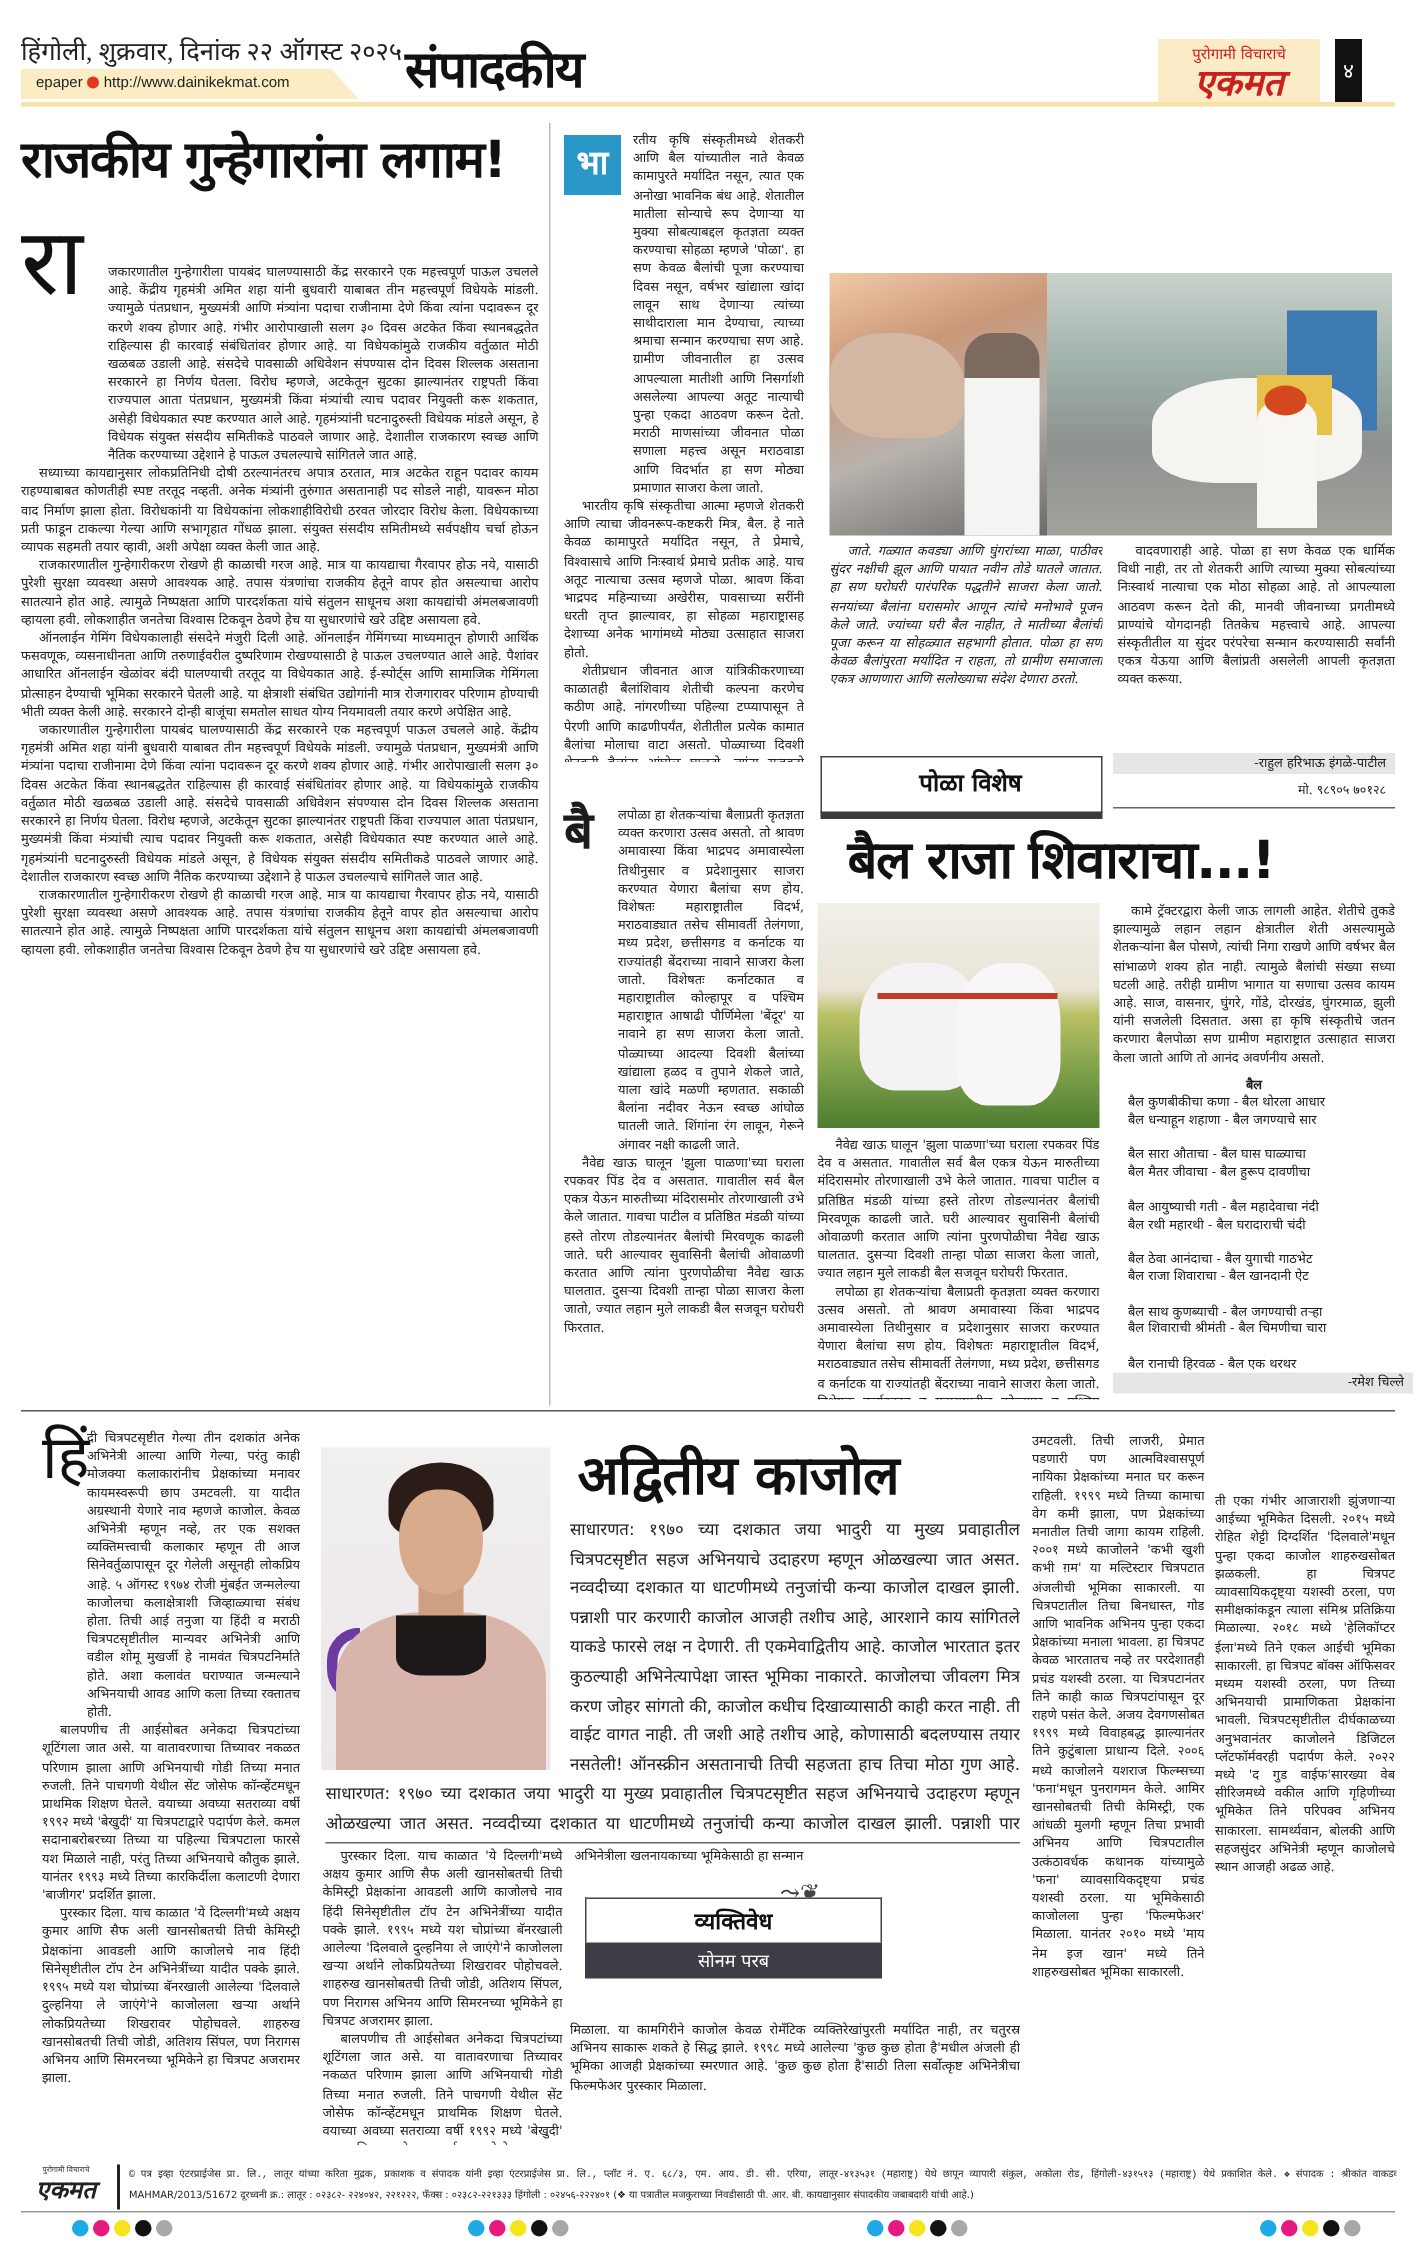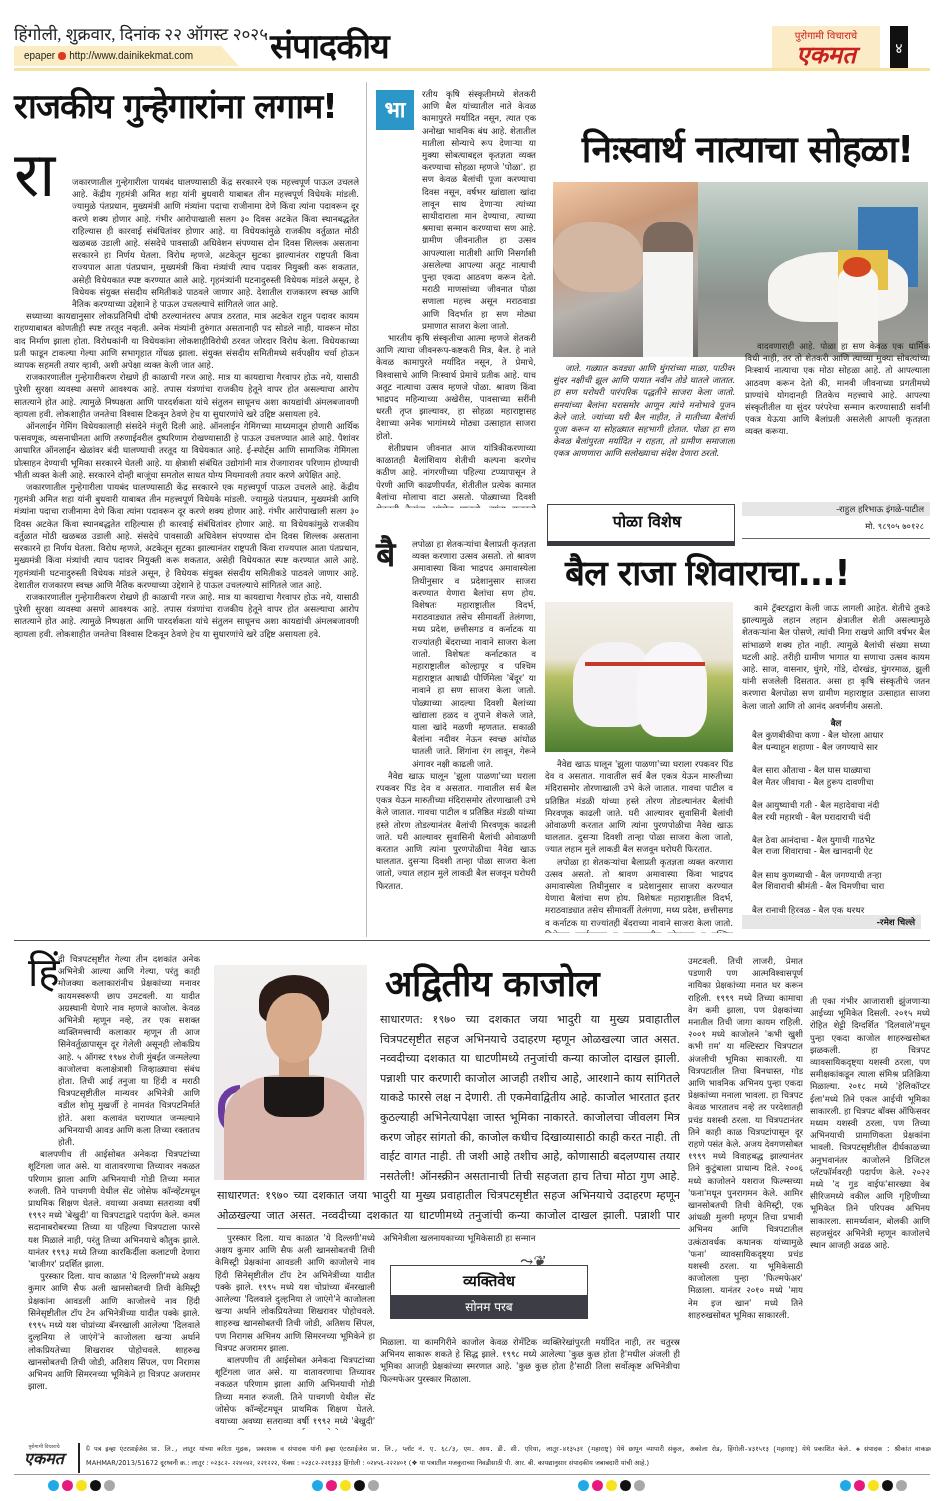--- a/index.html
+++ b/index.html
@@ -42,21 +42,21 @@
   .photo-a { left: 553px; top: 182px; width: 145px; height: 175px; background: linear-gradient(160deg, #f2c9a6 0%, #c99878 30%, #b8b2ad 60%, #6c6a68 100%); }
   .photo-a .man { position:absolute; left: 90px; top: 40px; width: 50px; height: 135px; background: linear-gradient(#7b6a5d 0 22%, #f4f4f2 22% 100%); border-radius: 18px 18px 0 0; }
   .photo-a .bull { position:absolute; left: 0; top: 40px; width: 90px; height: 70px; background: #d4b7a2; border-radius: 40% 50% 30% 40%; }
   .photo-b { left: 698px; top: 182px; width: 230px; height: 175px; background: linear-gradient(180deg, #c9d3cc 0%, #9fb1a9 35%, #8d928f 65%, #a3a19b 100%); }
   .photo-b .house { position:absolute; right: 10px; top: 25px; width: 60px; height: 80px; background: #3d7ab3; }
   .photo-b .bull2 { position:absolute; left: 70px; top: 70px; width: 140px; height: 70px; background: #f5f4f0; border-radius: 45% 40% 30% 30%; }
   .photo-b .drape { position:absolute; left: 140px; top: 68px; width: 50px; height: 40px; background: #e7c24a; }
   .photo-b .person { position:absolute; left: 140px; top: 85px; width: 40px; height: 85px; background: #f8f6f2; border-radius: 14px 14px 0 0; }
   .photo-b .turban { position:absolute; left: 145px; top: 75px; width: 28px; height: 20px; background: #d4471f; border-radius: 50%; }
   .pola-body2 { left: 553px; top: 362px; width: 182px; height: 135px; font-style: italic; }
-  .pola-body3 { left: 745px; top: 340px; width: 185px; height: 135px; }
+  .pola-body3 { left: 745px; top: 362px; width: 185px; height: 135px; }
   .byline-1 { left: 742px; top: 502px; width: 188px; height: 14px; background: #e6e6e6; font-size: 8.6px; line-height: 14px; text-align: right; padding-right: 6px; }
   .byline-1-phone { left: 742px; top: 520px; width: 188px; font-size: 8.4px; text-align: right; padding-right: 6px; }
   .byline-1-rule { left: 742px; top: 538px; width: 188px; height: 1px; background: #666; }
 
   .badge-box { left: 547px; top: 504px; width: 188px; height: 38px; border: 1px solid #444; border-bottom: none; background: #fff; text-align: center; padding-left: 12px; }
   .badge-box .label { font-family: "DejaVu Sans", sans-serif; font-size: 16px; line-height: 34px; font-weight: bold; color: #111; }
   .badge-bar { left: 547px; top: 541px; width: 188px; height: 5px; background: #3a3a40; }
 
   
   .bail-title { left: 565px; top: 548px; font-size: 35px; }
@@ -65,21 +65,21 @@
   .bail-body1 .first { padding-left: 36px; text-indent: 0; }
   .photo-c { left: 545px; top: 602px; width: 188px; height: 150px; background: linear-gradient(180deg, #f1efe9 0%, #e9e4d6 38%, #b9c063 50%, #7ea04a 75%, #4d7d2f 100%); overflow: hidden; }
   .photo-c .b1 { position:absolute; left: 28px; top: 40px; width: 80px; height: 85px; background: #f4f2f4; border-radius: 45% 40% 30% 30%; }
   .photo-c .b2 { position:absolute; left: 92px; top: 40px; width: 70px; height: 95px; background: #f8f6f8; border-radius: 45% 40% 30% 30%; }
   .photo-c .rope { position:absolute; left: 40px; top: 60px; width: 120px; height: 4px; background: #c23b2a; }
   .bail-body2 { left: 545px; top: 758px; width: 188px; height: 175px; }
   .bail-body3 { left: 742px; top: 602px; width: 188px; height: 110px; }
   .poem-title { left: 742px; top: 717px; width: 188px; text-align: center; font-weight: bold; font-size: 8.6px; }
   .poem { left: 752px; top: 730px; width: 178px; font-size: 8.6px; line-height: 11.7px; }
   .poem .stanza { margin-bottom: 11.5px; }
-  .byline-2 { left: 742px; top: 915px; width: 179px; height: 14px; background: #e6e6e6; font-size: 8.6px; line-height: 14px; text-align: right; padding-right: 6px; font-weight: bold; }
+  .byline-2 { left: 742px; top: 915px; width: 200px; height: 14px; background: #e6e6e6; font-size: 8.6px; line-height: 14px; text-align: right; padding-right: 6px; font-weight: normal; }
 
   
   .kj-dropcap { left: 28px; top: 950px; font-family: "DejaVu Sans", sans-serif; font-size: 40px; line-height: 44px; color: #111; }
   .kj-body1 { left: 28px; top: 953px; width: 172px; height: 475px; }
   .kj-body1 .first { padding-left: 30px; text-indent: 0; }
   .kj-photo { left: 214px; top: 965px; width: 153px; height: 215px; background: linear-gradient(180deg, #f2efef 0%, #ebe7ea 100%); overflow: hidden; }
   .kj-photo .hair { position:absolute; left: 45px; top: 10px; width: 70px; height: 50px; background: #2b1c17; border-radius: 50% 50% 30% 30%; }
   .kj-photo .face { position:absolute; left: 52px; top: 28px; width: 56px; height: 70px; background: #d8ab8c; border-radius: 45% 45% 50% 50%; }
   .kj-photo .neck { position:absolute; left: 65px; top: 92px; width: 30px; height: 25px; background: #cf9f82; }
   .kj-photo .saree { position:absolute; left: 10px; top: 110px; width: 140px; height: 110px; background: #d9b4aa; border-radius: 40% 40% 0 0; }
@@ -140,21 +140,20 @@
 <div class="abs ed-sep-v"></div>
 
 <div class="abs pola-dropbox">भा</div>
 <div class="abs col-text pola-body1">
   <p class="first">रतीय कृषि संस्कृतीमध्ये शेतकरी आणि बैल यांच्यातील नाते केवळ कामापुरते मर्यादित नसून, त्यात एक अनोखा भावनिक बंध आहे. शेतातील मातीला सोन्याचे रूप देणाऱ्या या मुक्या सोबत्याबद्दल कृतज्ञता व्यक्त करण्याचा सोहळा म्हणजे 'पोळा'. हा सण केवळ बैलांची पूजा करण्याचा दिवस नसून, वर्षभर खांद्याला खांदा लावून साथ देणाऱ्या त्यांच्या साथीदाराला मान देण्याचा, त्याच्या श्रमाचा सन्मान करण्याचा सण आहे. ग्रामीण जीवनातील हा उत्सव आपल्याला मातीशी आणि निसर्गाशी असलेल्या आपल्या अतूट नात्याची पुन्हा एकदा आठवण करून देतो. मराठी माणसांच्या जीवनात पोळा सणाला महत्त्व असून मराठवाडा आणि विदर्भात हा सण मोठ्या प्रमाणात साजरा केला जातो.</p>
   <p>भारतीय कृषि संस्कृतीचा आत्मा म्हणजे शेतकरी आणि त्याचा जीवनरूप-कष्टकरी मित्र, बैल. हे नाते केवळ कामापुरते मर्यादित नसून, ते प्रेमाचे, विश्वासाचे आणि निःस्वार्थ प्रेमाचे प्रतीक आहे. याच अतूट नात्याचा उत्सव म्हणजे पोळा. श्रावण किंवा भाद्रपद महिन्याच्या अखेरीस, पावसाच्या सरींनी धरती तृप्त झाल्यावर, हा सोहळा महाराष्ट्रासह देशाच्या अनेक भागांमध्ये मोठ्या उत्साहात साजरा होतो.</p>
   <p>शेतीप्रधान जीवनात आज यांत्रिकीकरणाच्या काळातही बैलांशिवाय शेतीची कल्पना करणेच कठीण आहे. नांगरणीच्या पहिल्या टप्प्यापासून ते पेरणी आणि काढणीपर्यंत, शेतीतील प्रत्येक कामात बैलांचा मोलाचा वाटा असतो. पोळ्याच्या दिवशी शेतकरी बैलांना आंघोळ घालतो, त्यांना सजवतो आणि त्यांची पूजा करतो.</p>
 </div>
 <h2 class="abs headline-xl pola-title">
   <br>
-  <span>निःस्वार्थ नात्याचा सोहळा!</span>
 </h2>
 <div class="abs photo-a">
   <div class="bull"></div>
     <div class="man"></div>
 </div>
 <div class="abs photo-b">
   <div class="house"></div>
     <div class="bull2"></div>
     <div class="drape"></div>
     <div class="person"></div>
@@ -251,21 +250,21 @@
   <p>बालपणीच ती आईसोबत अनेकदा चित्रपटांच्या शूटिंगला जात असे. या वातावरणाचा तिच्यावर नकळत परिणाम झाला आणि अभिनयाची गोडी तिच्या मनात रुजली. तिने पाचगणी येथील सेंट जोसेफ कॉन्व्हेंटमधून प्राथमिक शिक्षण घेतले. वयाच्या अवघ्या सतराव्या वर्षी १९९२ मध्ये 'बेखुदी' या चित्रपटाद्वारे पदार्पण केले. कमल सदानाबरोबरच्या तिच्या या पहिल्या चित्रपटाला फारसे यश मिळाले नाही, परंतु तिच्या अभिनयाचे कौतुक झाले. यानंतर १९९३ मध्ये तिच्या कारकिर्दीला कलाटणी देणारा 'बाजीगर' प्रदर्शित झाला.</p>
 </div>
 <div class="abs col-text kj-body3" style="width:300px;height:14px;">
   <p style="text-indent:0">अभिनेत्रीला खलनायकाच्या भूमिकेसाठी हा सन्मान</p>
 </div>
 <div class="abs vb-ornament">⤳❦</div>
 <div class="abs vb-box">
   <span class="label">व्यक्तिवेध</span>
 </div>
 <div class="abs vb-bar">सोनम परब</div>
-<div class="abs col-text kj-body4" style="width:300px;">
+<div class="abs col-text kj-body4" style="width:300px;margin-top:12px;">
   <p style="text-indent:0">मिळाला. या कामगिरीने काजोल केवळ रोमँटिक व्यक्तिरेखांपुरती मर्यादित नाही, तर चतुरस्र अभिनय साकारू शकते हे सिद्ध झाले. १९९८ मध्ये आलेल्या 'कुछ कुछ होता है'मधील अंजली ही भूमिका आजही प्रेक्षकांच्या स्मरणात आहे. 'कुछ कुछ होता है'साठी तिला सर्वोत्कृष्ट अभिनेत्रीचा फिल्मफेअर पुरस्कार मिळाला.</p>
 </div>
 <div class="abs col-text kj-col5">
   <p style="text-indent:0">उमटवली. तिची लाजरी, प्रेमात पडणारी पण आत्मविश्वासपूर्ण नायिका प्रेक्षकांच्या मनात घर करून राहिली. १९९९ मध्ये तिच्या कामाचा वेग कमी झाला, पण प्रेक्षकांच्या मनातील तिची जागा कायम राहिली. २००१ मध्ये काजोलने 'कभी खुशी कभी ग़म' या मल्टिस्टार चित्रपटात अंजलीची भूमिका साकारली. या चित्रपटातील तिचा बिनधास्त, गोड आणि भावनिक अभिनय पुन्हा एकदा प्रेक्षकांच्या मनाला भावला. हा चित्रपट केवळ भारतातच नव्हे तर परदेशातही प्रचंड यशस्वी ठरला. या चित्रपटानंतर तिने काही काळ चित्रपटांपासून दूर राहणे पसंत केले. अजय देवगणसोबत १९९९ मध्ये विवाहबद्ध झाल्यानंतर तिने कुटुंबाला प्राधान्य दिले. २००६ मध्ये काजोलने यशराज फिल्म्सच्या 'फना'मधून पुनरागमन केले. आमिर खानसोबतची तिची केमिस्ट्री, एक आंधळी मुलगी म्हणून तिचा प्रभावी अभिनय आणि चित्रपटातील उत्कंठावर्धक कथानक यांच्यामुळे 'फना' व्यावसायिकदृष्ट्या प्रचंड यशस्वी ठरला. या भूमिकेसाठी काजोलला पुन्हा 'फिल्मफेअर' मिळाला. यानंतर २०१० मध्ये 'माय नेम इज खान' मध्ये तिने शाहरुखसोबत भूमिका साकारली.</p>
 </div>
 <div class="abs col-text kj-col6">
   <p style="text-indent:0">ती एका गंभीर आजाराशी झुंजणाऱ्या आईच्या भूमिकेत दिसली. २०१५ मध्ये रोहित शेट्टी दिग्दर्शित 'दिलवाले'मधून पुन्हा एकदा काजोल शाहरुखसोबत झळकली. हा चित्रपट व्यावसायिकदृष्ट्या यशस्वी ठरला, पण समीक्षकांकडून त्याला संमिश्र प्रतिक्रिया मिळाल्या. २०१८ मध्ये 'हेलिकॉप्टर ईला'मध्ये तिने एकल आईची भूमिका साकारली. हा चित्रपट बॉक्स ऑफिसवर मध्यम यशस्वी ठरला, पण तिच्या अभिनयाची प्रामाणिकता प्रेक्षकांना भावली. चित्रपटसृष्टीतील दीर्घकाळच्या अनुभवानंतर काजोलने डिजिटल प्लॅटफॉर्मवरही पदार्पण केले. २०२२ मध्ये 'द गुड वाईफ'सारख्या वेब सीरिजमध्ये वकील आणि गृहिणीच्या भूमिकेत तिने परिपक्व अभिनय साकारला. सामर्थ्यवान, बोलकी आणि सहजसुंदर अभिनेत्री म्हणून काजोलचे स्थान आजही अढळ आहे.</p>
 </div>
 
 <div class="abs ft-logo">

